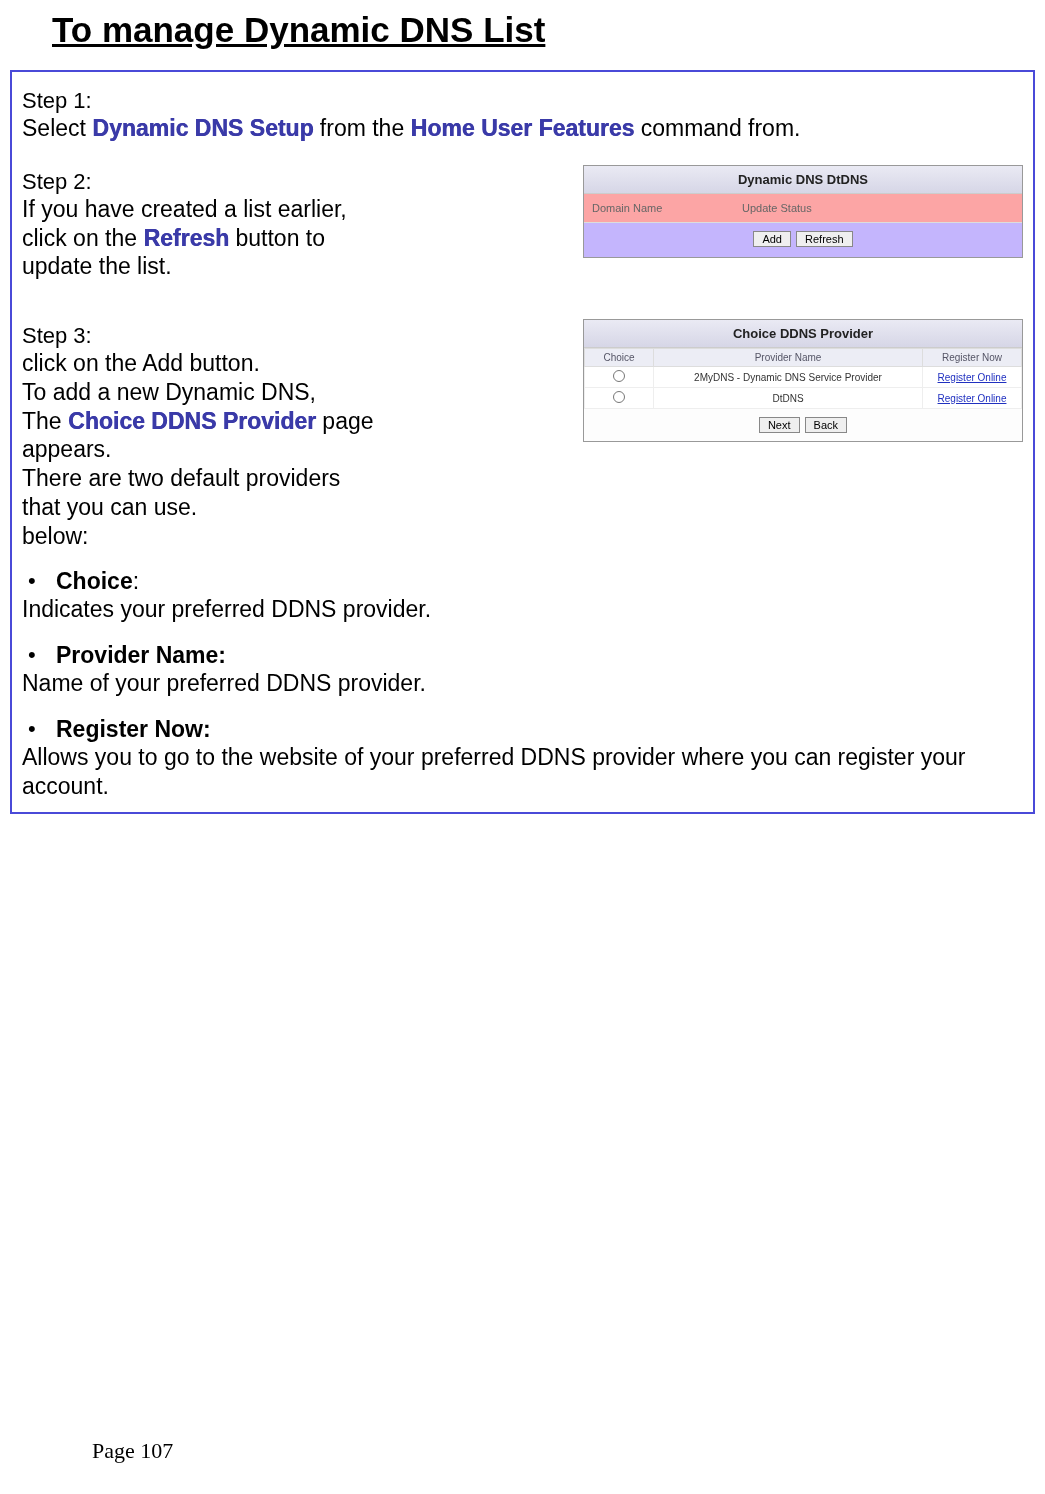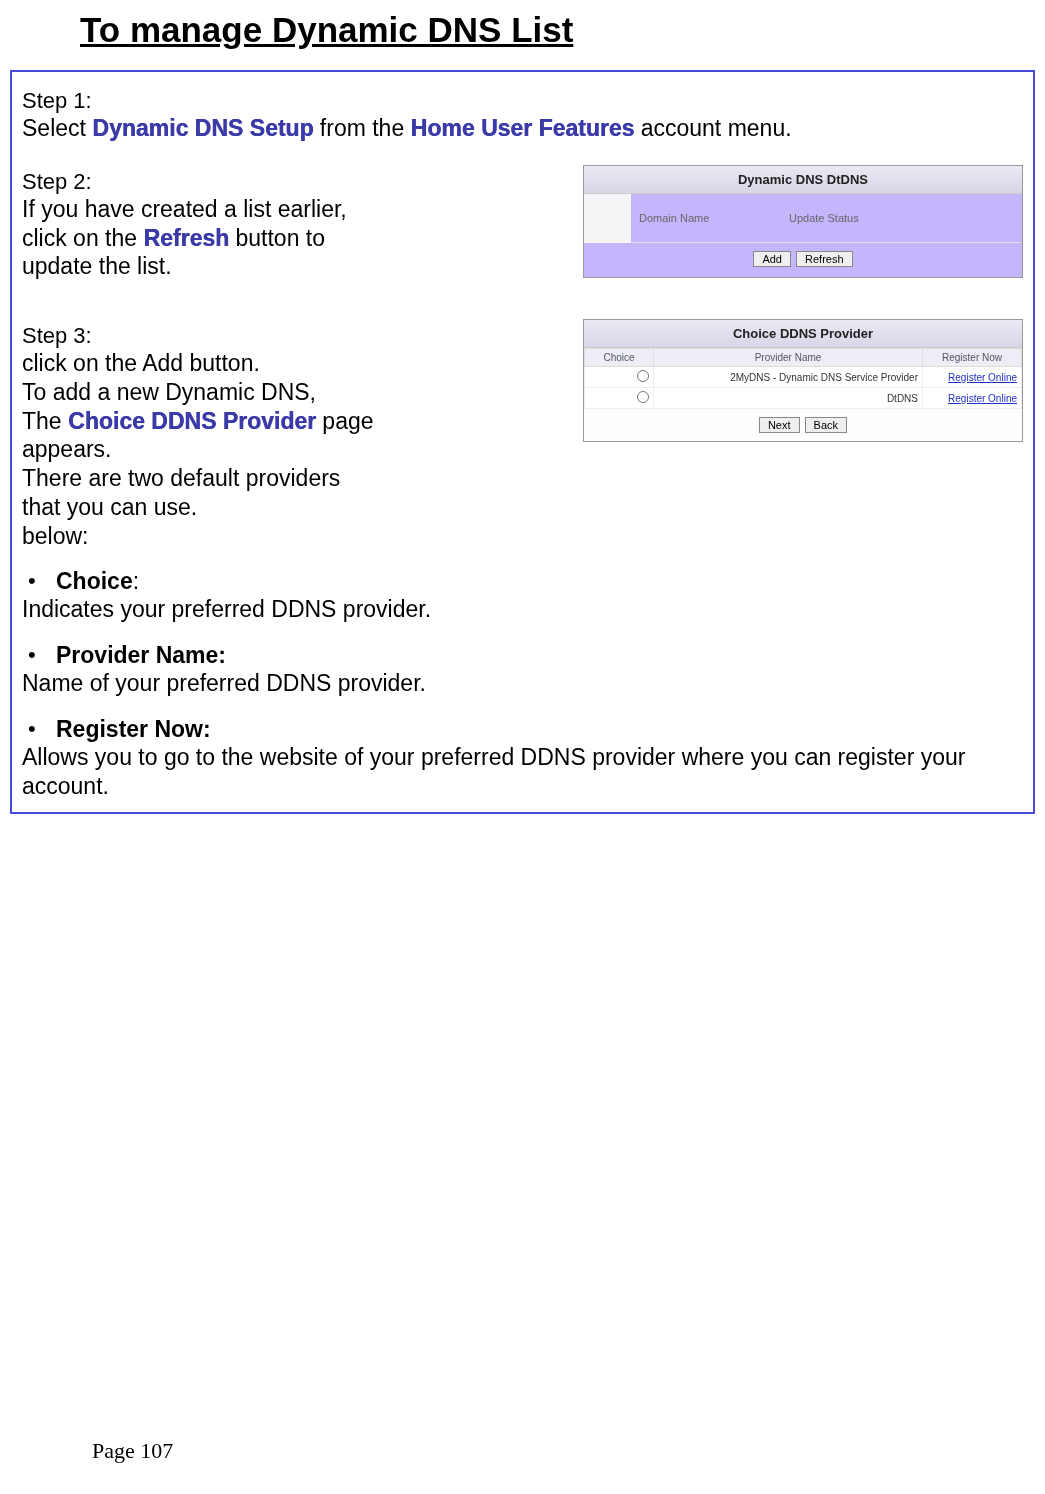--- a/index.html
+++ b/index.html
@@ -9,21 +9,21 @@
     height: 1494px;
     font-family: Verdana, Geneva, sans-serif;
     font-size: 23px;
     color: #000;
     background: #fff;
     position: relative;
   }
   .page-title {
     font-weight: bold;
     font-size: 35px;
-    margin: 10px 0 20px 80px;
+    margin: 10px 0 20px 52px;
     text-decoration: underline;
   }
   .content-box {
     border: 2px solid #4a4ad8;
     margin: 0 10px 0 10px;
     padding: 8px 10px 12px 10px;
     position: relative;
   }
   .step-label {
     font-size: 22px;
@@ -77,27 +77,26 @@
   .dns-list-title {
     background: linear-gradient(#eaeaf4, #d6d6e6);
     text-align: center;
     font-weight: bold;
     font-size: 13px;
     padding: 6px 0;
     color: #222;
     border-bottom: 1px solid #ccc;
   }
   .dns-list-header {
-    padding: 18px 8px;
+    padding: 8px 8px;
     color: #666;
     display: flex;
     font-size: 11px;
     border-bottom: 1px solid #ddd;
-    background: #c4b5fd;
-    margin-left: 47px;
+    background: #fca5a5;
   }
   .dns-list-header span:first-child { width: 150px; }
   .dns-list-buttons {
     text-align: center;
     padding: 8px 0 10px 0;
     background: #c4b5fd;
   }
   .btn {
     font-family: Tahoma, sans-serif;
     font-size: 11px;
@@ -132,21 +131,21 @@
     font-size: 10px;
   }
   .ddns-table th {
     background: #ecedf5;
     color: #556;
     font-weight: normal;
     padding: 3px 4px;
     border: 1px solid #ddd;
   }
   .ddns-table td {
-    text-align: right;
+    text-align: center;
     padding: 3px 4px;
     border: 1px solid #eee;
     color: #333;
   }
   .ddns-table td.link a {
     color: #2030c0;
     text-decoration: underline;
     cursor: pointer;
   }
   .ddns-buttons {
@@ -173,21 +172,21 @@
 </style>
 </head>
 <body>
 
 <div class="page-title">To manage Dynamic DNS List</div>
 
 <div class="content-box">
 
   <div class="step-label">Step 1:</div>
   <div class="body-text">
-    <span>Select </span><span class="highlight">Dynamic DNS Setup</span><span> from the </span><span class="highlight">Home User Features</span><span> account menu.</span>
+    <span>Select </span><span class="highlight">Dynamic DNS Setup</span><span> from the </span><span class="highlight">Home User Features</span><span> command from.</span>
   </div>
 
   <div class="spacer-sm"></div>
 
   <div class="step-block">
     <div class="step-text">
       <div class="step-label">Step 2:</div>
       <div class="body-text">If you have created a list earlier,</div>
       <div class="body-text">
         <span>click on the </span><span class="highlight">Refresh</span><span> button to</span>

